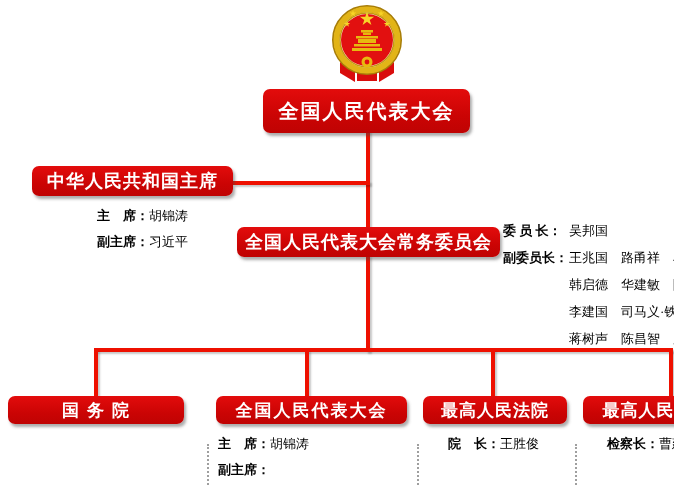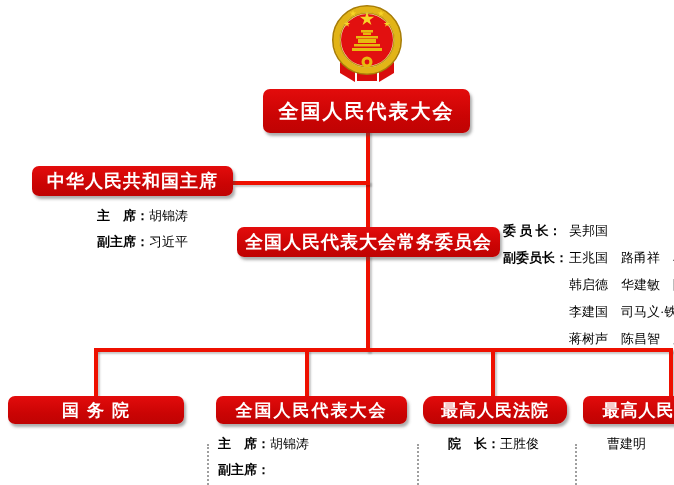--- a/index.html
+++ b/index.html
@@ -80,21 +80,21 @@
   </div>
 
   <div class="banner" style="left:8px;top:396px;width:176px;height:28px;font-size:17px;letter-spacing:1px;">
     <span>国 务 院</span>
   </div>
 
   <div class="banner" style="left:216px;top:396px;width:191px;height:28px;font-size:17px;letter-spacing:2px;">
     <span>全国人民代表大会</span>
   </div>
 
-  <div class="banner" style="left:423px;top:396px;width:144px;height:28px;font-size:17px;letter-spacing:1px;border-radius:11px;">
+  <div class="banner" style="left:423px;top:396px;width:144px;height:28px;font-size:17px;letter-spacing:1px;">
     <span>最高人民法院</span>
   </div>
 
   <div class="banner" style="left:583px;top:396px;width:165px;height:28px;font-size:17px;letter-spacing:1px;">
     <span>最高人民检察院</span>
   </div>
 
   <div class="officials" style="left:97px;top:203px;">
     <div class="off-row">
       <span class="off-title">主　席：</span><span>胡锦涛</span>
@@ -133,21 +133,21 @@
   </div>
 
   <div class="officials" style="left:448px;top:431px;">
     <div class="off-row">
       <span class="off-title">院　长：</span><span>王胜俊</span>
     </div>
   </div>
 
   <div class="officials" style="left:607px;top:431px;">
     <div class="off-row">
-      <span>曹建明</span>
+      <span class="off-title">检察长：</span><span>曹建明</span>
     </div>
   </div>
 
   <div class="dotted-sep" style="left:207px;top:444px;height:41px;"></div>
   <div class="dotted-sep" style="left:417px;top:444px;height:41px;"></div>
   <div class="dotted-sep" style="left:575px;top:444px;height:41px;"></div>
 
 </div>
 
 </body></html>

